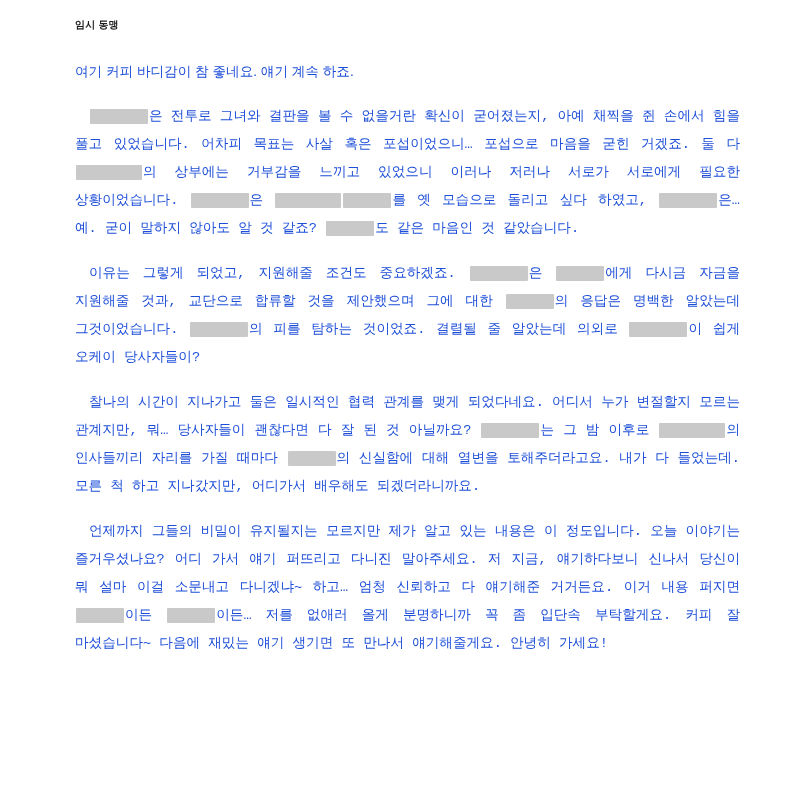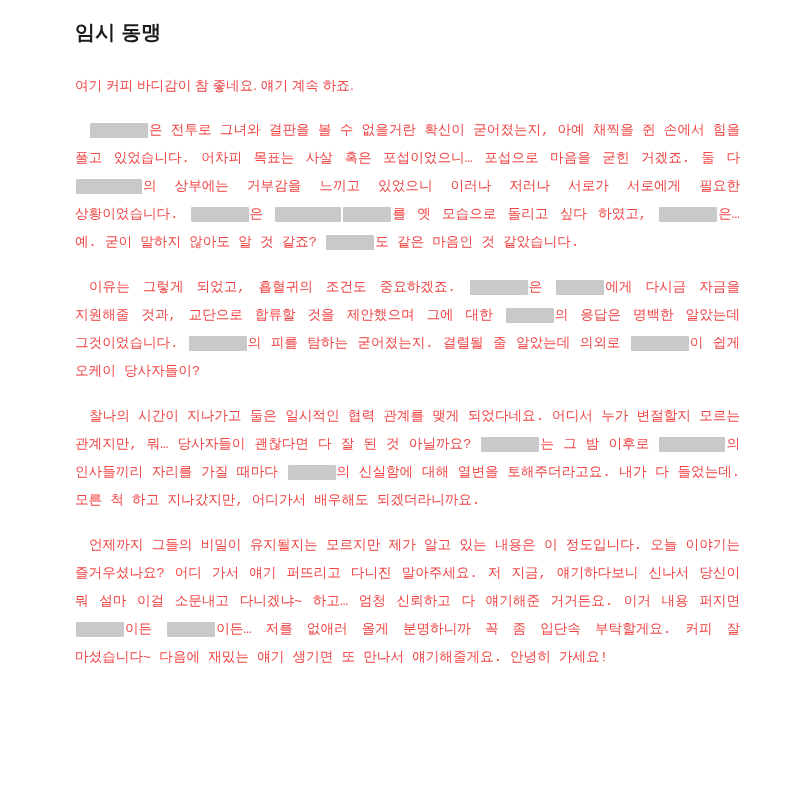--- a/index.html
+++ b/index.html
@@ -16,31 +16,31 @@
   }
   .page {
     position: relative;
     width: 800px;
     height: 800px;
     background: #ffffff;
     box-sizing: border-box;
     padding: 18px 60px 0 75px;
   }
   .doc-title {
-    font-size: 20px;
+    font-size: 10px;
     font-weight: bold;
     color: #1b1b1b;
     letter-spacing: 0.2px;
     margin: 0 0 26px 0;
     line-height: 1.4;
   }
   .para {
     font-size: 13.6px;
     line-height: 2.06;
-    color: #ef4444;
+    color: #1d4ed8;
     margin: 0 0 17px 0;
     text-align: justify;
     text-justify: inter-character;
     word-break: keep-all;
   }
   .para.indent {
     text-indent: 14px;
     font-family: Liberation Mono, monospace;
   }
   
@@ -59,17 +59,17 @@
   .rd.w5 { width: 66px; }
 </style>
 </head>
 <body>
 
 <div class="page">
   <h1 class="doc-title">임시 동맹</h1>
   <div id="body-container">
       <p class="para"><span>여기 커피 바디감이 참 좋네요. 얘기 계속 하죠.</span></p>
       <p class="para indent"><span class="rd w4"></span><span>은 전투로 그녀와 결판을 볼 수 없을거란 확신이 굳어졌는지, 아예 채찍을 쥔 손에서 힘을 풀고 있었습니다. 어차피 목표는 사살 혹은 포섭이었으니… 포섭으로 마음을 굳힌 거겠죠. 둘 다 </span><span class="rd w5"></span><span>의 상부에는 거부감을 느끼고 있었으니 이러나 저러나 서로가 서로에게 필요한 상황이었습니다. </span><span class="rd w4"></span><span>은 </span><span class="rd w5"></span><span class="rd w3"></span><span>를 옛 모습으로 돌리고 싶다 하였고, </span><span class="rd w4"></span><span>은… 예. 굳이 말하지 않아도 알 것 같죠? </span><span class="rd w3"></span><span>도 같은 마음인 것 같았습니다.</span></p>
-      <p class="para indent"><span>이유는 그렇게 되었고, 흡혈귀의 조건도 중요하겠죠. </span><span class="rd w4"></span><span>은 </span><span class="rd w3"></span><span>에게 다시금 자금을 지원해줄 것과, 교단으로 합류할 것을 제안했으며 그에 대한 </span><span class="rd w3"></span><span>의 응답은 명백한 알았는데 그것이었습니다. </span><span class="rd w4"></span><span>의 피를 탐하는 굳어졌는지. 결렬될 줄 알았는데 의외로 </span><span class="rd w4"></span><span>이 쉽게 오케이 당사자들이?</span></p>
+      <p class="para indent"><span>이유는 그렇게 되었고, 지원해줄 조건도 중요하겠죠. </span><span class="rd w4"></span><span>은 </span><span class="rd w3"></span><span>에게 다시금 자금을 지원해줄 것과, 교단으로 합류할 것을 제안했으며 그에 대한 </span><span class="rd w3"></span><span>의 응답은 명백한 알았는데 그것이었습니다. </span><span class="rd w4"></span><span>의 피를 탐하는 것이었죠. 결렬될 줄 알았는데 의외로 </span><span class="rd w4"></span><span>이 쉽게 오케이 당사자들이?</span></p>
       <p class="para indent"><span>찰나의 시간이 지나가고 둘은 일시적인 협력 관계를 맺게 되었다네요. 어디서 누가 변절할지 모르는 관계지만, 뭐… 당사자들이 괜찮다면 다 잘 된 것 아닐까요? </span><span class="rd w4"></span><span>는 그 밤 이후로 </span><span class="rd w5"></span><span>의 인사들끼리 자리를 가질 때마다 </span><span class="rd w3"></span><span>의 신실함에 대해 열변을 토해주더라고요. 내가 다 들었는데. 모른 척 하고 지나갔지만, 어디가서 배우해도 되겠더라니까요.</span></p>
       <p class="para indent"><span>언제까지 그들의 비밀이 유지될지는 모르지만 제가 알고 있는 내용은 이 정도입니다. 오늘 이야기는 즐거우셨나요? 어디 가서 얘기 퍼뜨리고 다니진 말아주세요. 저 지금, 얘기하다보니 신나서 당신이 뭐 설마 이걸 소문내고 다니겠냐~ 하고… 엄청 신뢰하고 다 얘기해준 거거든요. 이거 내용 퍼지면 </span><span class="rd w3"></span><span>이든 </span><span class="rd w3"></span><span>이든… 저를 없애러 올게 분명하니까 꼭 좀 입단속 부탁할게요. 커피 잘 마셨습니다~ 다음에 재밌는 얘기 생기면 또 만나서 얘기해줄게요. 안녕히 가세요!</span></p>
     </div>
 </div>
 
 </body></html>

